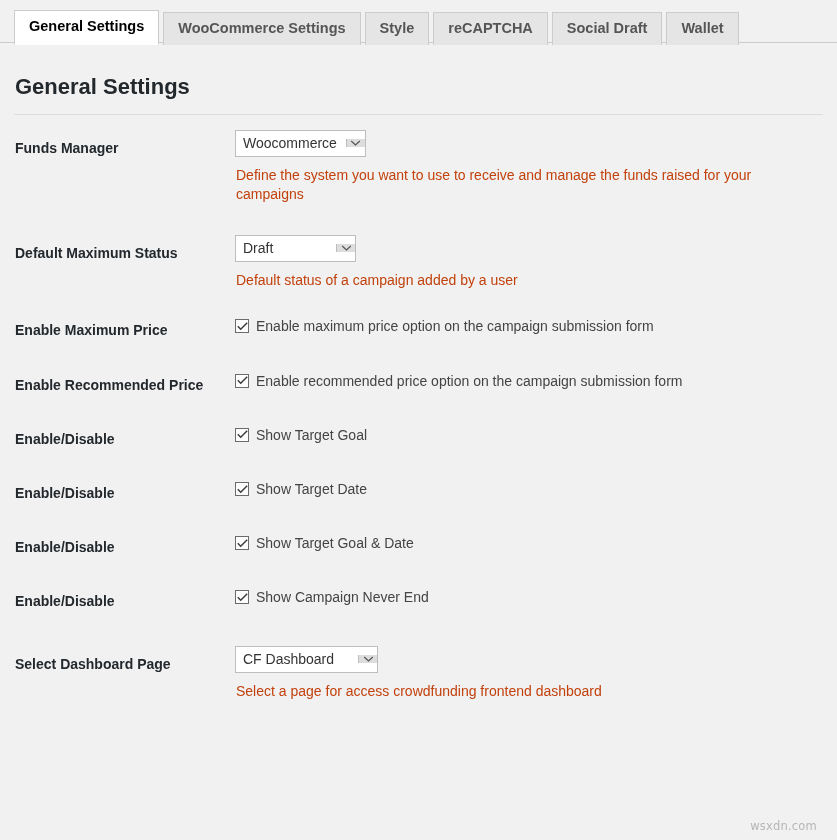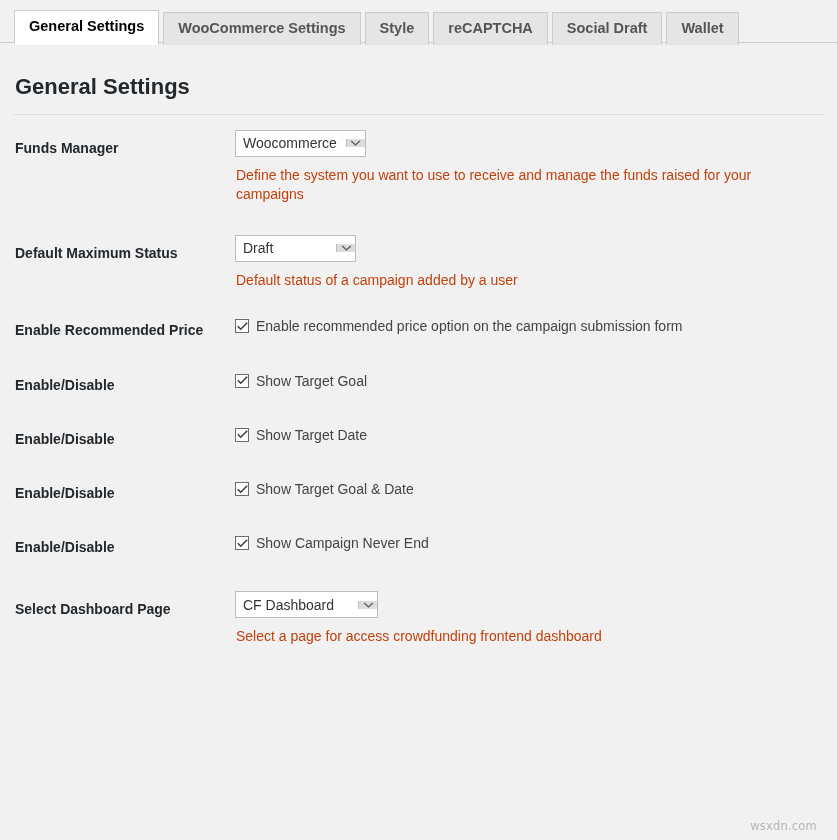--- a/index.html
+++ b/index.html
@@ -213,20 +213,33 @@
               <svg width="11" height="8" viewBox="0 0 11 8">
                   <path d="M1.2 2 L5.5 6 L9.8 2" fill="none" stroke="#555" stroke-width="1.2"></path>
                 </svg>
             </span>
           </div>
           <span class="field-desc">Default status of a campaign added by a user</span>
         </td>
       </tr>
 
 
+      <tr class="row-check">
+        <th>Enable Maximum Price</th>
+        <td>
+          <label class="cb-row">
+            <span class="cb-box">
+              <svg width="11" height="9" viewBox="0 0 11 9">
+                  <path d="M0.8 4.3 L3.7 7.2 L10.2 0.7" fill="none" stroke="#3c3c3c" stroke-width="1.5"></path>
+                </svg>
+            </span>
+            <span class="cb-label">Enable maximum price option on the campaign submission form</span>
+          </label>
+        </td>
+      </tr>
 
       <tr class="row-check">
         <th>Enable Recommended Price</th>
         <td>
           <label class="cb-row">
             <span class="cb-box">
               <svg width="11" height="9" viewBox="0 0 11 9">
                   <path d="M0.8 4.3 L3.7 7.2 L10.2 0.7" fill="none" stroke="#3c3c3c" stroke-width="1.5"></path>
                 </svg>
             </span>

